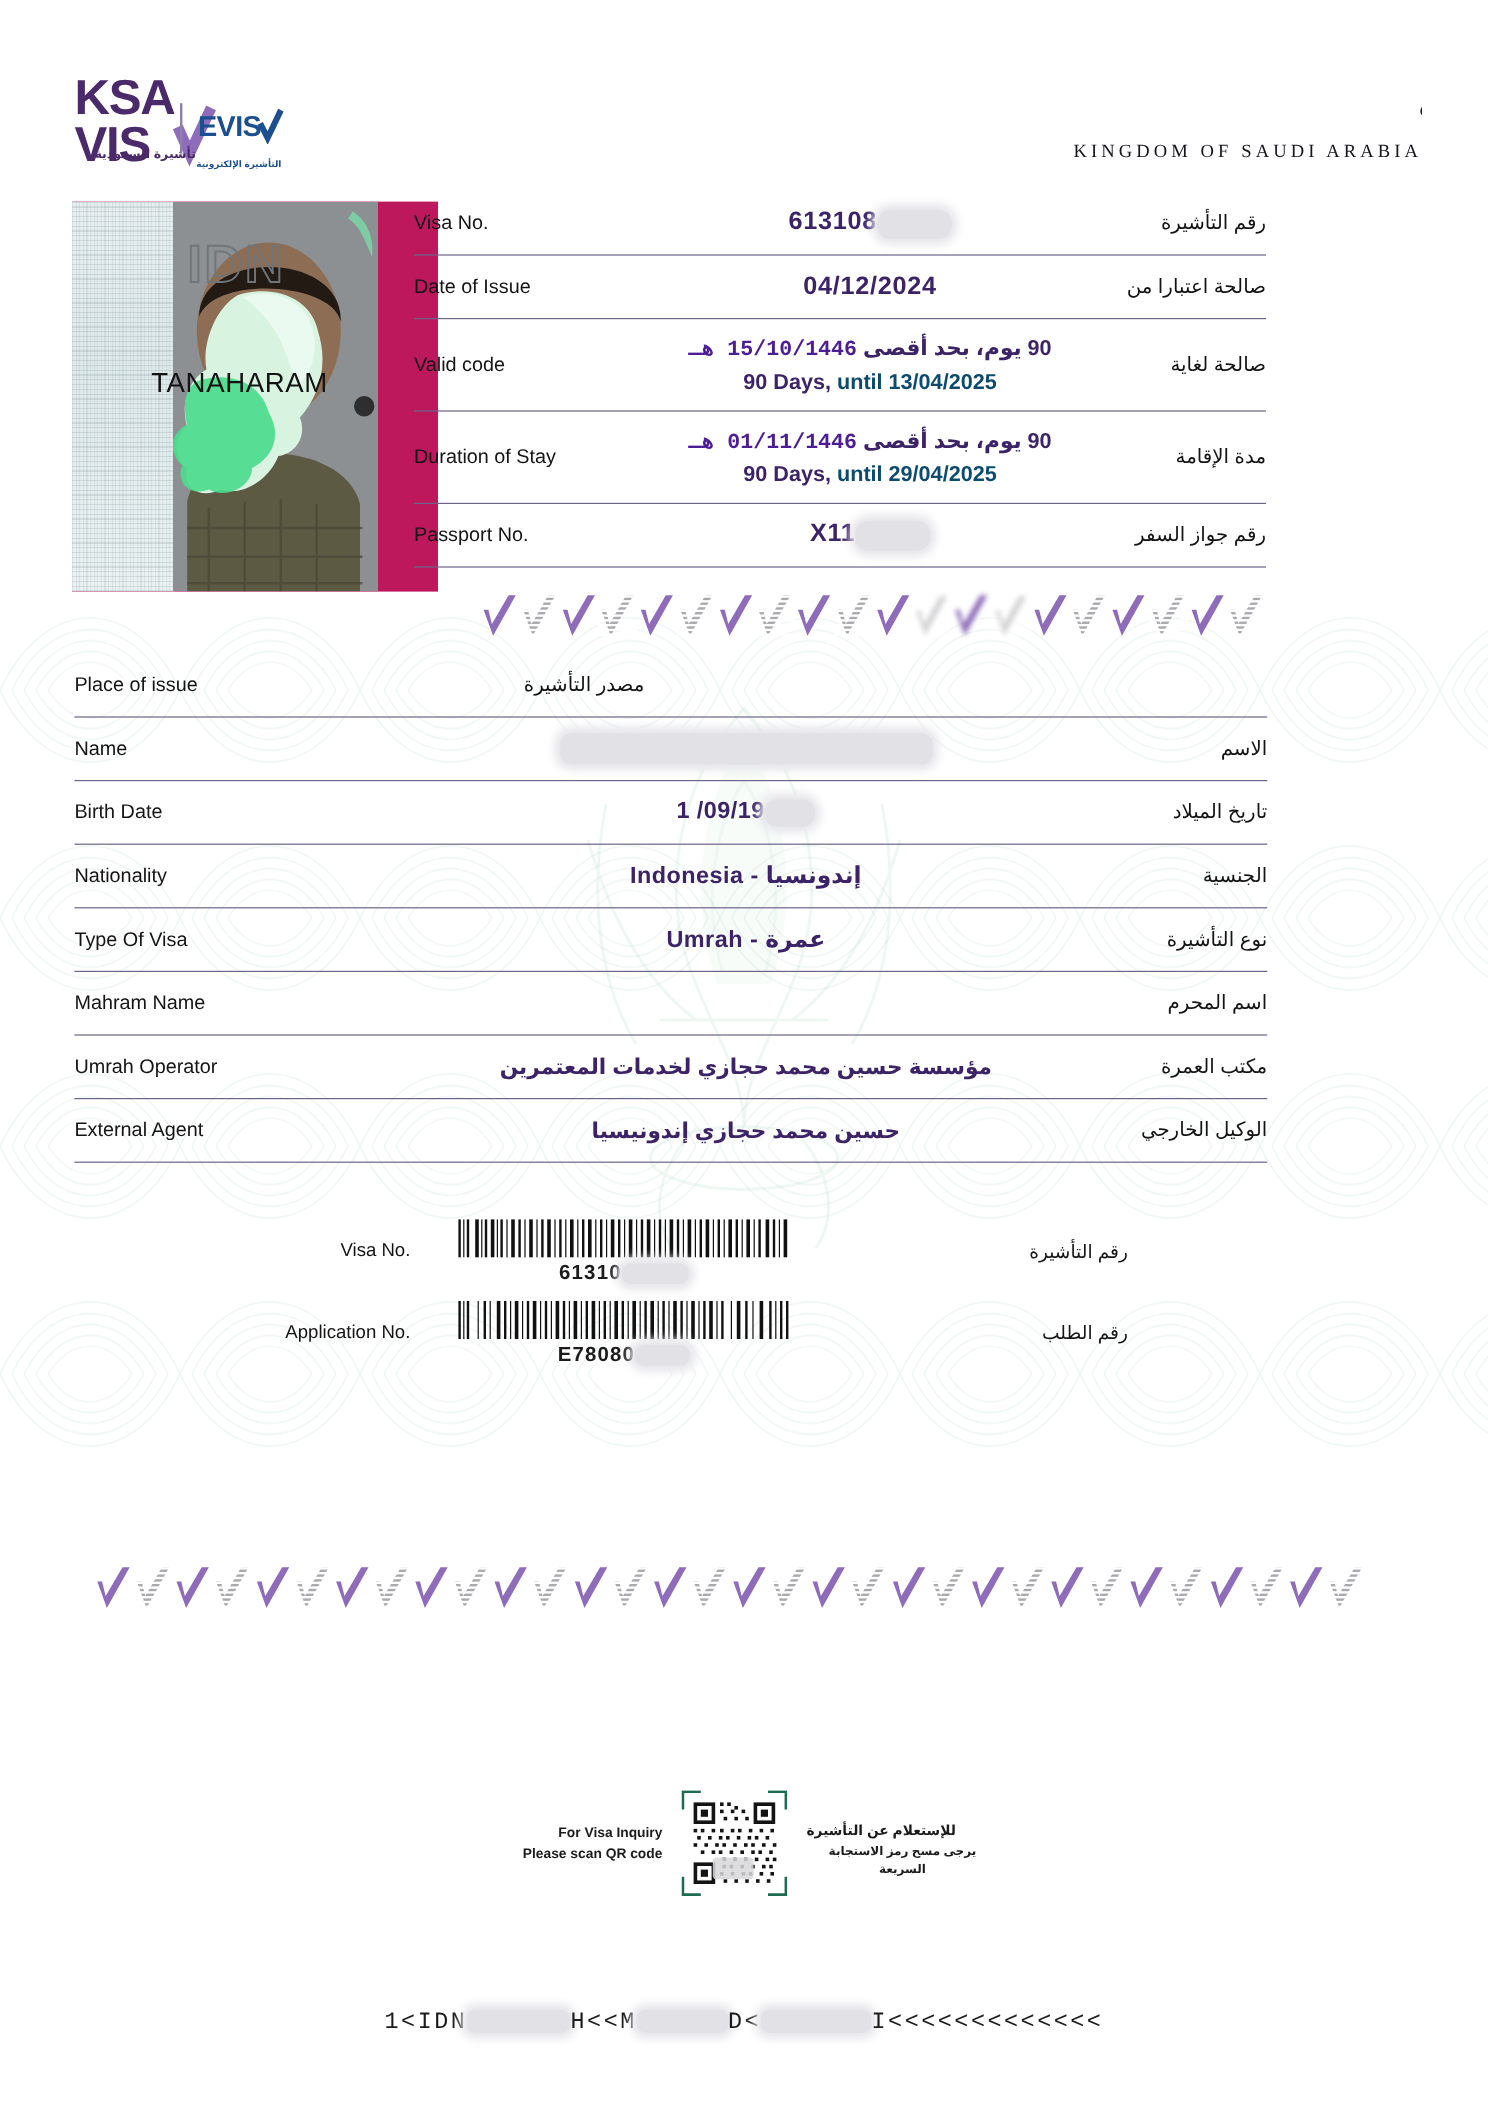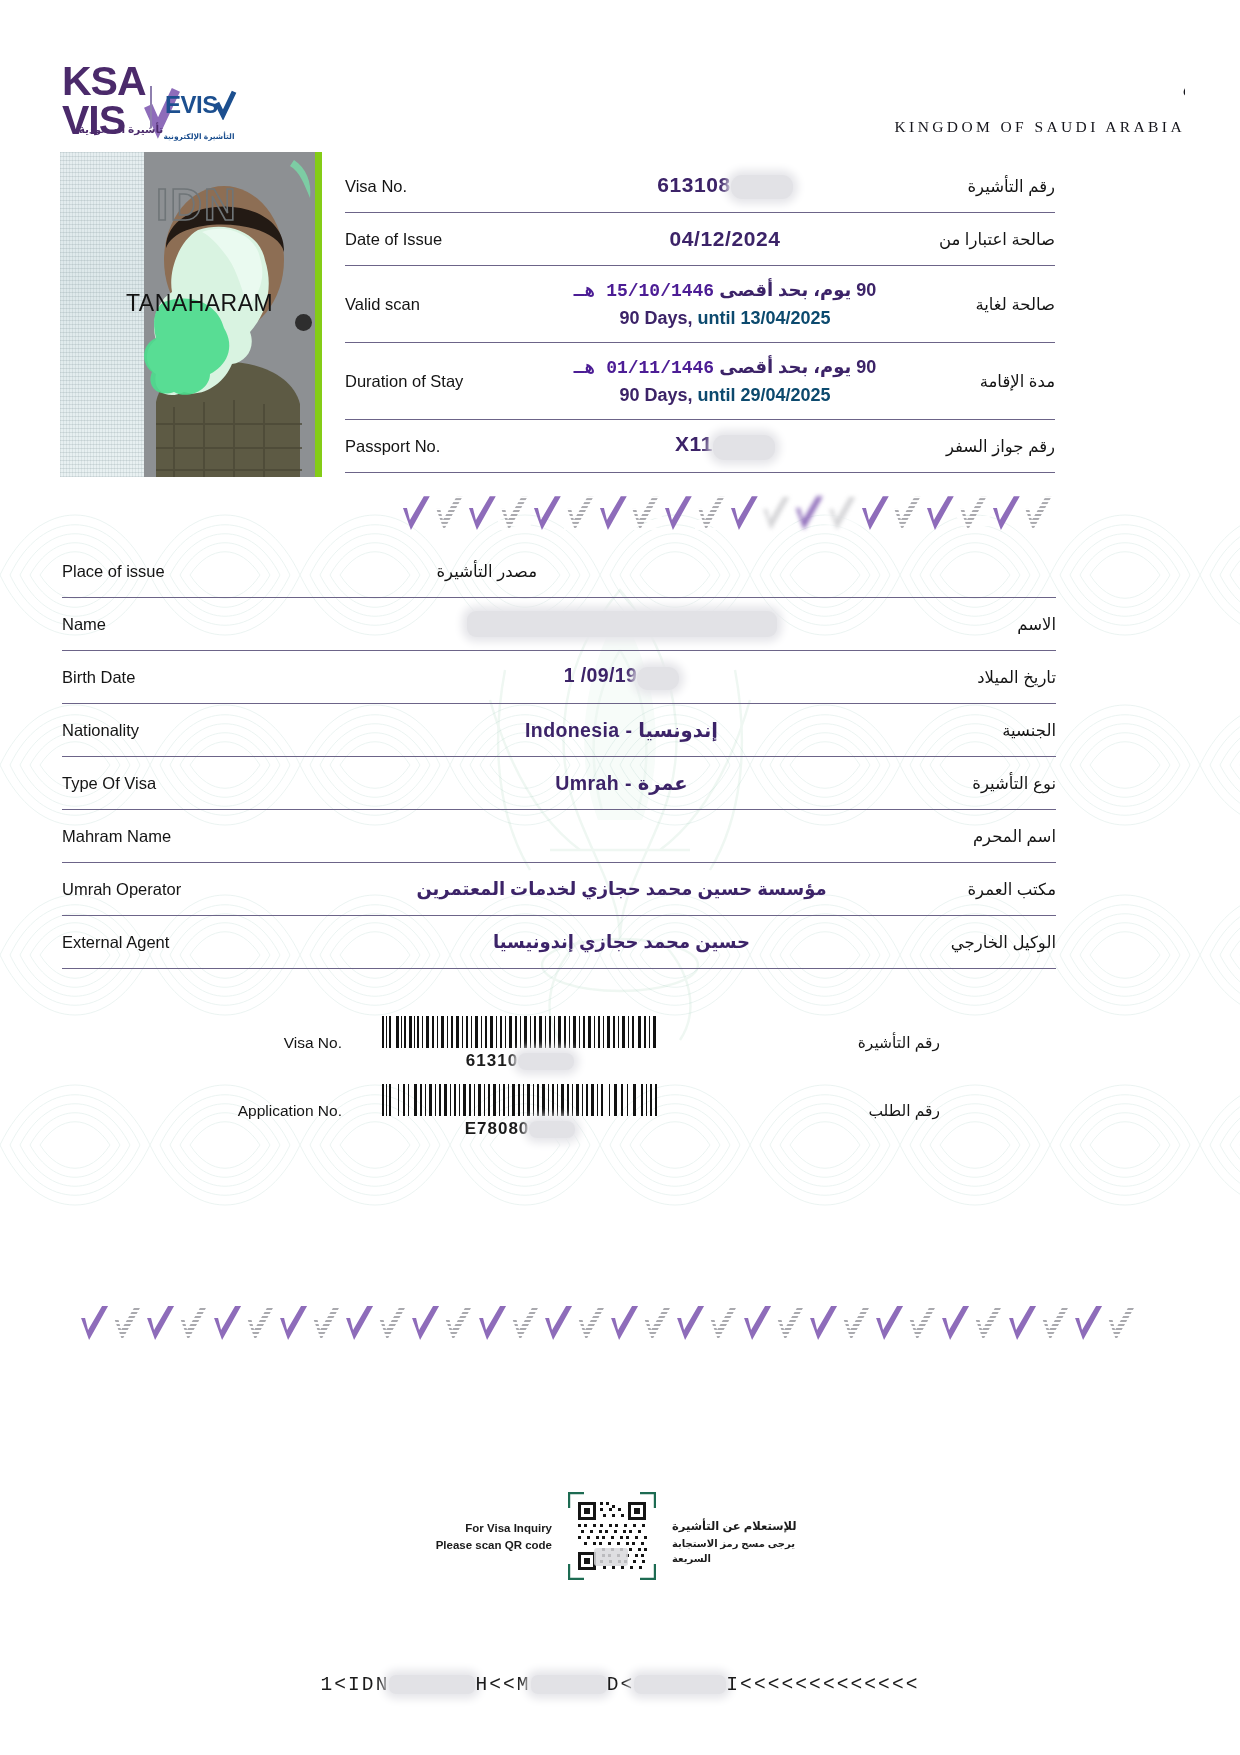--- a/index.html
+++ b/index.html
@@ -30,22 +30,22 @@
   .evisa-ar{position:absolute;left:160px;top:132px;width:78px;text-align:center;
     font-size:7.5px;color:#1c4f8f;font-weight:700;direction:rtl;}
 
   .ksa-emblem{position:absolute;right:55px;top:52px;width:300px;height:62px;}
   .ksa-en{position:absolute;right:55px;top:118px;width:300px;text-align:right;
     font-family:"Liberation Serif","DejaVu Serif",serif;
     font-size:15.5px;letter-spacing:3.4px;color:#15151c;font-weight:400;}
 
   
   .photo{
-    position:absolute;left:60px;top:152px;width:262px;height:325px;
-    overflow:hidden;background:#84cc16;
+    position:absolute;left:60px;top:168px;width:305px;height:325px;
+    overflow:hidden;background:#be185d;
   }
   .photo .strip{position:absolute;left:0;top:0;width:86px;height:100%;
     background:linear-gradient(180deg,#e6eef0,#dde8ea 40%,#e9f1f2);}
   .photo .strip:after{content:"";position:absolute;inset:0;
     background:repeating-linear-gradient(0deg,rgba(120,140,145,.20) 0 1px,transparent 1px 4px),
                repeating-linear-gradient(90deg,rgba(120,140,145,.14) 0 1px,transparent 1px 3px);}
   .photo .idn{position:absolute;left:96px;top:28px;font-size:44px;font-weight:700;
     letter-spacing:2px;color:transparent;-webkit-text-stroke:1.6px #6f7578;
     font-family:"Liberation Sans",sans-serif;}
   .photo .face{position:absolute;left:84px;top:0;width:171px;height:325px;}
@@ -213,21 +213,21 @@
 
     <div class="row r-h2">
       <div class="lbl-en">Date of Issue</div>
       <div class="val">
         <span class="v-purple">04/12/2024</span>
       </div>
       <div class="lbl-ar">صالحة اعتبارا من</div>
     </div>
 
     <div class="row r-h3">
-      <div class="lbl-en">Valid scan</div>
+      <div class="lbl-en">Valid code</div>
       <div class="val">
         <div class="v-ar-line">
           <span>90</span>
           <span>يوم، بحد أقصى</span>
           <span class="pink">15/10/1446 هـ</span>
         </div>
         <div class="v-en-line">
           <span>90 Days</span><span>,</span>
           <span class="pink">until 13/04/2025</span>
         </div>
@@ -1051,21 +1051,21 @@
         <rect x="44" y="74" width="3" height="3"></rect>
         <rect x="53" y="74" width="3" height="3"></rect>
       <rect x="62" y="74" width="3" height="3"></rect>
         <rect x="71" y="74" width="3" height="3"></rect>
     </g>
     <rect x="26" y="56" width="34" height="18" fill="#d8d8dc" opacity=".85" rx="3"></rect>
   </svg>
 
   <div class="qr-ar">
     <div>للإستعلام عن التأشيرة</div>
-    <div style="font-size:10px;">يرجى مسح رمز الاستجابة السريعة</div>
+    <div style="font-size:10px;text-align:center;">يرجى مسح رمز الاستجابة السريعة</div>
   </div>
 
   <div class="mrz">
     <div><span>1&lt;IDN</span><span class="redact" style="width:86px;height:19px;border-radius:7px;"></span><span>H&lt;&lt;M</span><span class="redact" style="width:76px;height:19px;border-radius:7px;"></span><span>D&lt;</span><span class="redact" style="width:92px;height:19px;border-radius:7px;"></span><span>I&lt;&lt;&lt;&lt;&lt;&lt;&lt;&lt;&lt;&lt;&lt;&lt;&lt;</span></div>
     
   </div>
 
 </div>
 
 </body></html>

